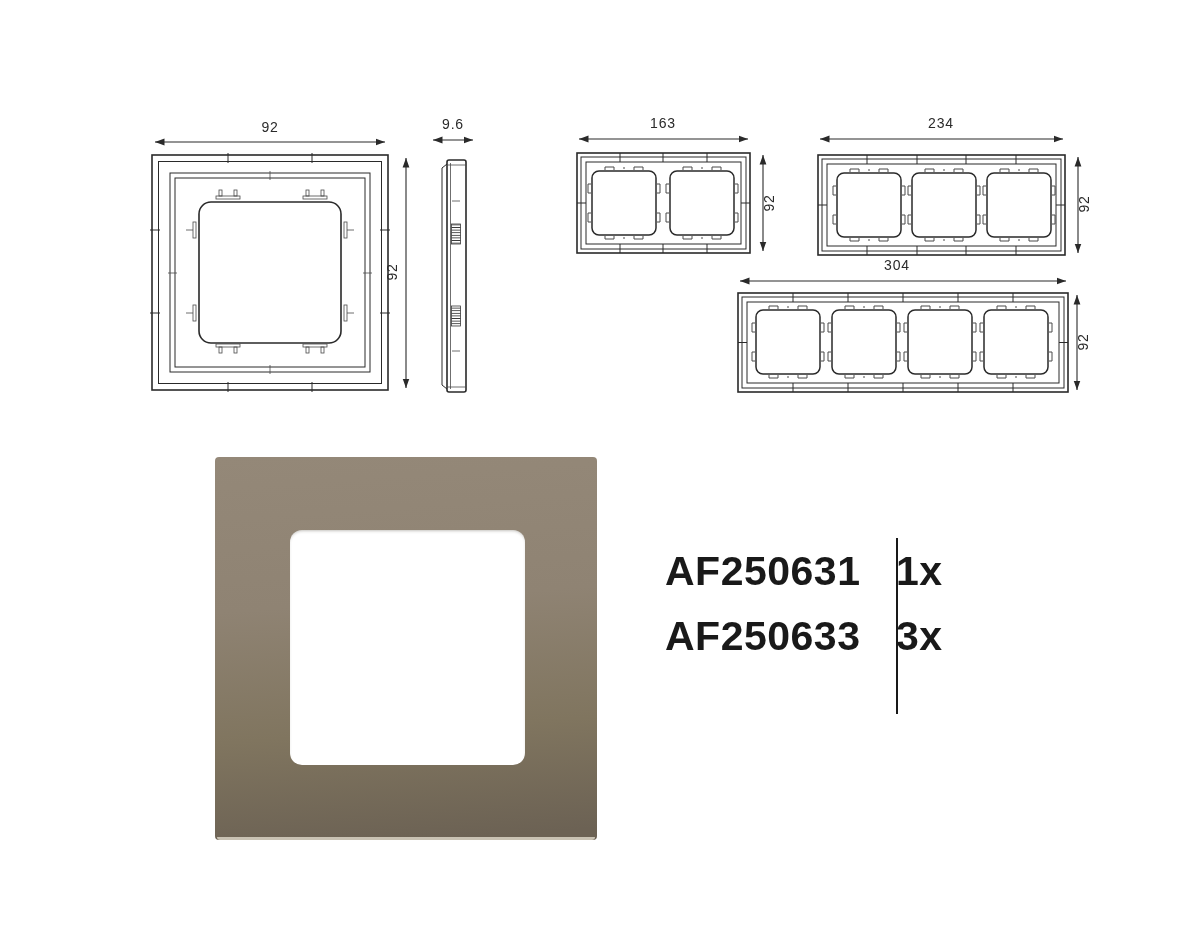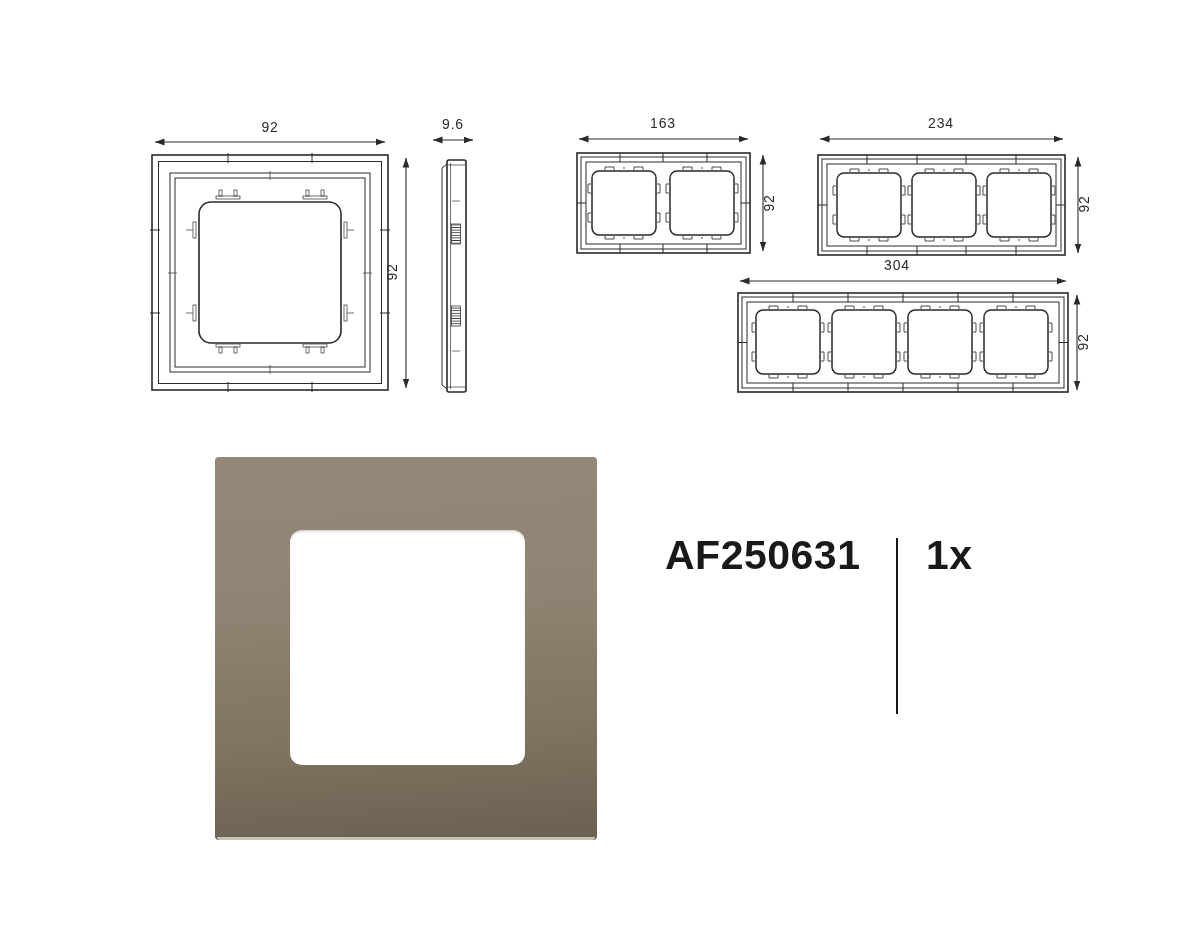--- a/index.html
+++ b/index.html
@@ -33,27 +33,27 @@
   }
   .product-opening{
     position:absolute;left:75px;top:73px;width:235px;height:235px;
     background:#ffffff;border-radius:12px;
     box-shadow:inset 0 2px 3px -1px rgba(60,52,40,0.30);
   }
   
   .parts-list{position:absolute;left:665px;top:531px;}
   .part-row{
     display:grid;grid-template-columns:231px 80px;
-    height:48.5px;align-items:center;
+    height:48.5px;align-items:center;margin-top:16px;
   }
   .part-sku,.part-qty{
     font-size:41px;font-weight:600;color:#191919;
     letter-spacing:0.5px;white-space:nowrap;line-height:48.5px;
   }
-  .part-qty{padding-left:30px;}
+  .part-qty{}
   .parts-divider{
     position:absolute;left:896px;top:538px;width:2px;height:176px;
     background:#191919;
   }
 </style>
 </head>
 <body>
 
 <div class="canvas">
 
@@ -195,16 +195,20 @@
   <div class="product-photo">
     <div class="product-opening"></div>
     <div class="bottom-edge"></div>
   </div>
 
   <div class="parts-list">
     <div class="part-row">
       <span class="part-sku">AF250631</span>
       <span class="part-qty">1x</span>
     </div>
+    <div class="part-row">
+      <span class="part-sku">AF250633</span>
+      <span class="part-qty">3x</span>
+    </div>
   </div>
   <div class="parts-divider"></div>
 
 </div>
 
 </body></html>

